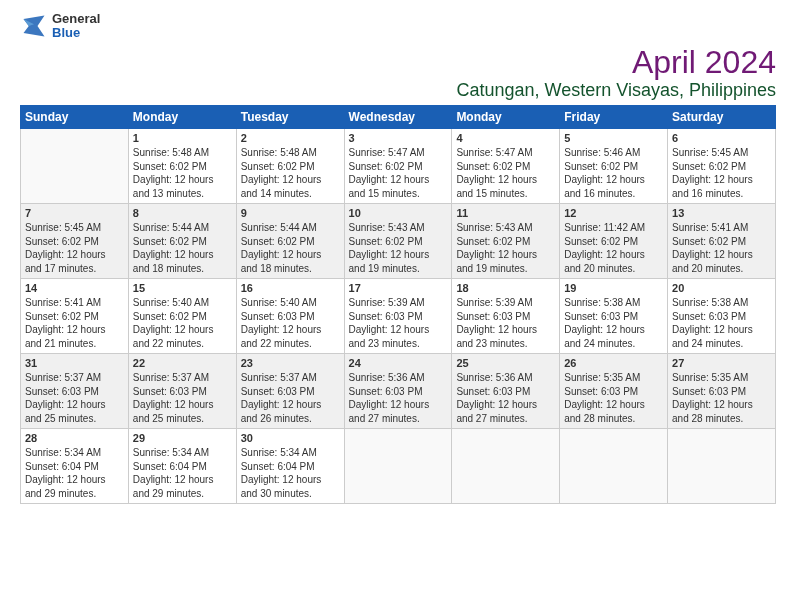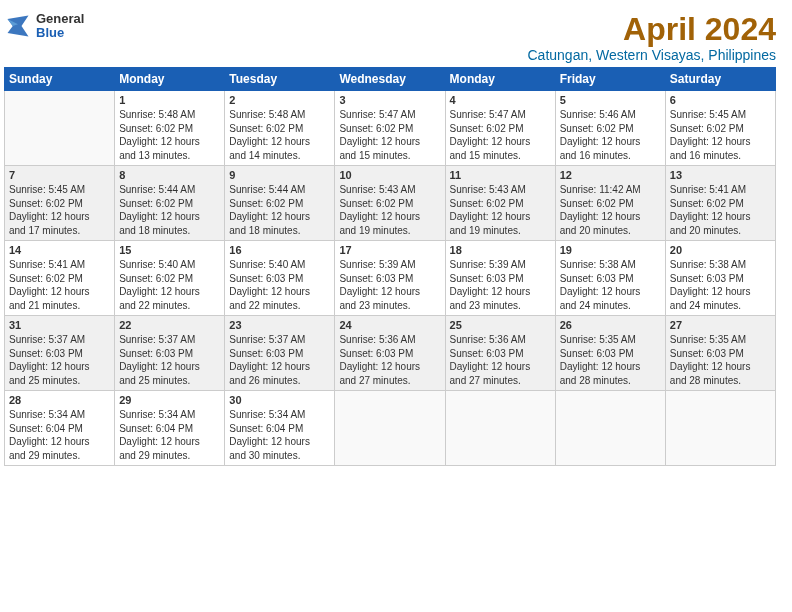--- a/index.html
+++ b/index.html
@@ -6,21 +6,21 @@
     body {
       font-family: Arial, sans-serif;
       background: #fff;
       width: 792px;
       height: 612px;
       overflow: hidden;
     }
     .page {
       width: 792px;
       height: 463px;
-      padding: 12px 16px 8px 4px;
+      padding: 12px 16px 8px 20px;
       background: #fff;
     }
     .header {
       display: flex;
       align-items: flex-start;
       justify-content: space-between;
       margin-bottom: 4px;
     }
     .logo {
       display: flex;
@@ -44,27 +44,28 @@
     }
     .logo-icon {
       width: 28px;
       height: 28px;
     }
     .title-section {
       text-align: right;
     }
     .main-title {
       font-size: 32px;
-      font-weight: bold;
-      color: #a16207;
+      font-weight: normal;
+      color: #701a75;
       line-height: 1.1;
+      margin-top: 33px;
     }
     .subtitle {
-      font-size: 14px;
-      color: #0369a1;
+      font-size: 18px;
+      color: #14532d;
     }
     .calendar {
       width: 100%;
       border-collapse: collapse;
       font-size: 9.5px;
     }
     .calendar thead tr th {
       background: #1a5fb4;
       color: #fff;
       padding: 4px 4px;

